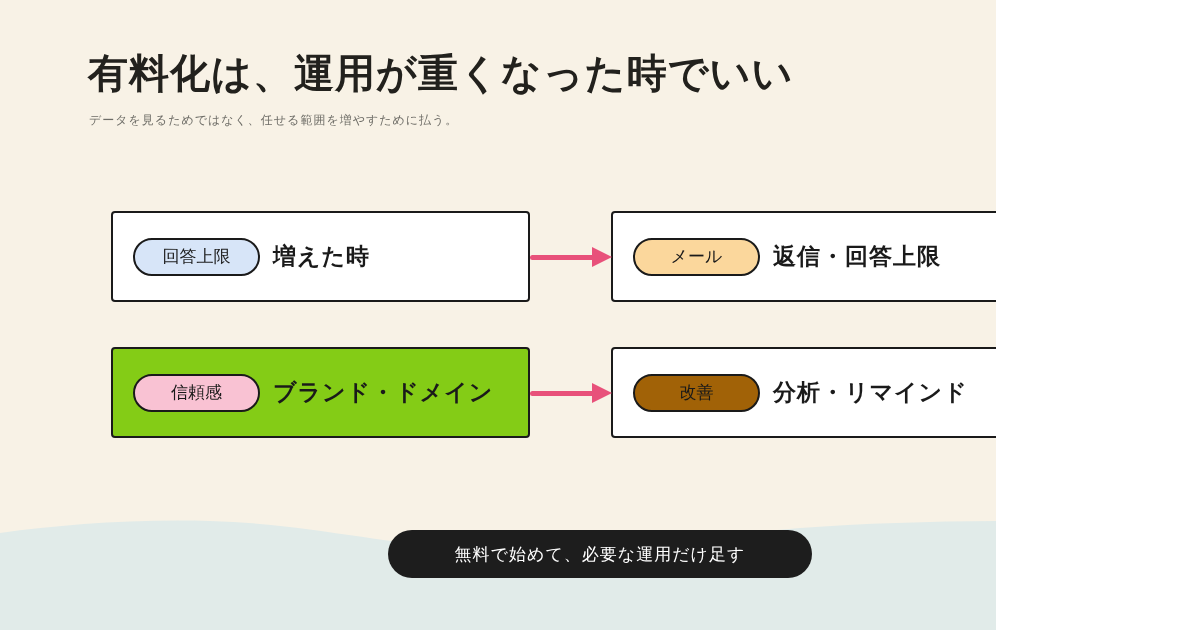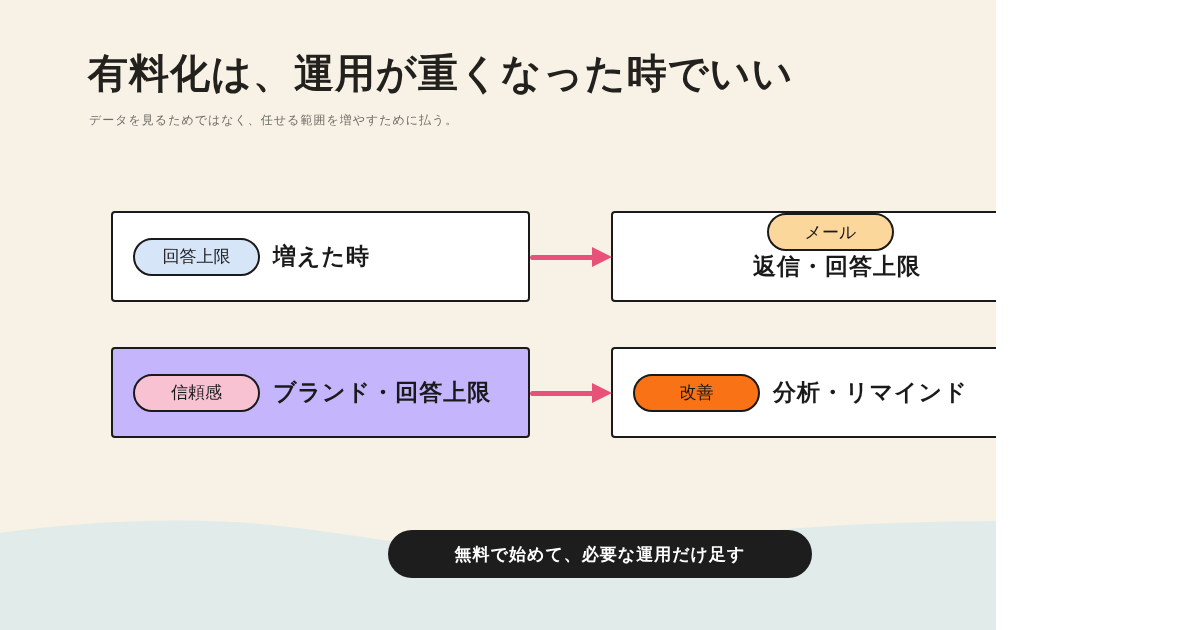--- a/index.html
+++ b/index.html
@@ -117,21 +117,21 @@
     left: 388px;
     top: 530px;
     width: 424px;
     height: 48px;
     border: none;
     border-radius: 26px;
     background: #1d1d1d;
     color: #ffffff;
     font-family: inherit;
     font-size: 17px;
-    font-weight: 700;
+    font-weight: 400;
     letter-spacing: 1px;
     display: flex;
     align-items: center;
     justify-content: center;
     cursor: pointer;
     white-space: nowrap;
   }
 </style>
 </head>
 <body>
@@ -144,32 +144,32 @@
 
   <h1 class="title">有料化は、運用が重くなった時でいい</h1>
 
   <p class="subtitle">データを見るためではなく、任せる範囲を増やすために払う。</p>
 
   <div class="card card-1" style="background-color: rgb(255, 255, 255);">
     <span class="badge" style="background-color: rgb(215, 229, 248);">回答上限</span>
     <span class="card-label">増えた時</span>
   </div>
 
-  <div class="card card-2" style="background-color: rgb(255, 255, 255); flex-direction: column;">
+  <div class="card card-2" style="background-color: rgb(255, 255, 255);">
     <span class="badge" style="background-color: rgb(251, 215, 156);">メール</span>
     <span class="card-label">返信・回答上限</span>
   </div>
 
-  <div class="card card-3" style="background-color: #c4b5fd;">
+  <div class="card card-3" style="background-color: #84cc16;">
     <span class="badge" style="background-color: rgb(249, 194, 211);">信頼感</span>
-    <span class="card-label">ブランド・回答上限</span>
+    <span class="card-label">ブランド・ドメイン</span>
   </div>
 
   <div class="card card-4" style="background-color: rgb(255, 255, 255);">
-    <span class="badge" style="background-color: #f97316;">改善</span>
+    <span class="badge" style="background-color: #a16207;">改善</span>
     <span class="card-label">分析・リマインド</span>
   </div>
 
   <div class="arrow arrow-1">
     <span class="arrow-line" style="background-color: rgb(232, 81, 122);"></span>
     <span class="arrow-head" style="border-left-color: rgb(232, 81, 122);"></span>
   </div>
 
   <div class="arrow arrow-2">
     <span class="arrow-line" style="background-color: rgb(232, 81, 122);"></span>

